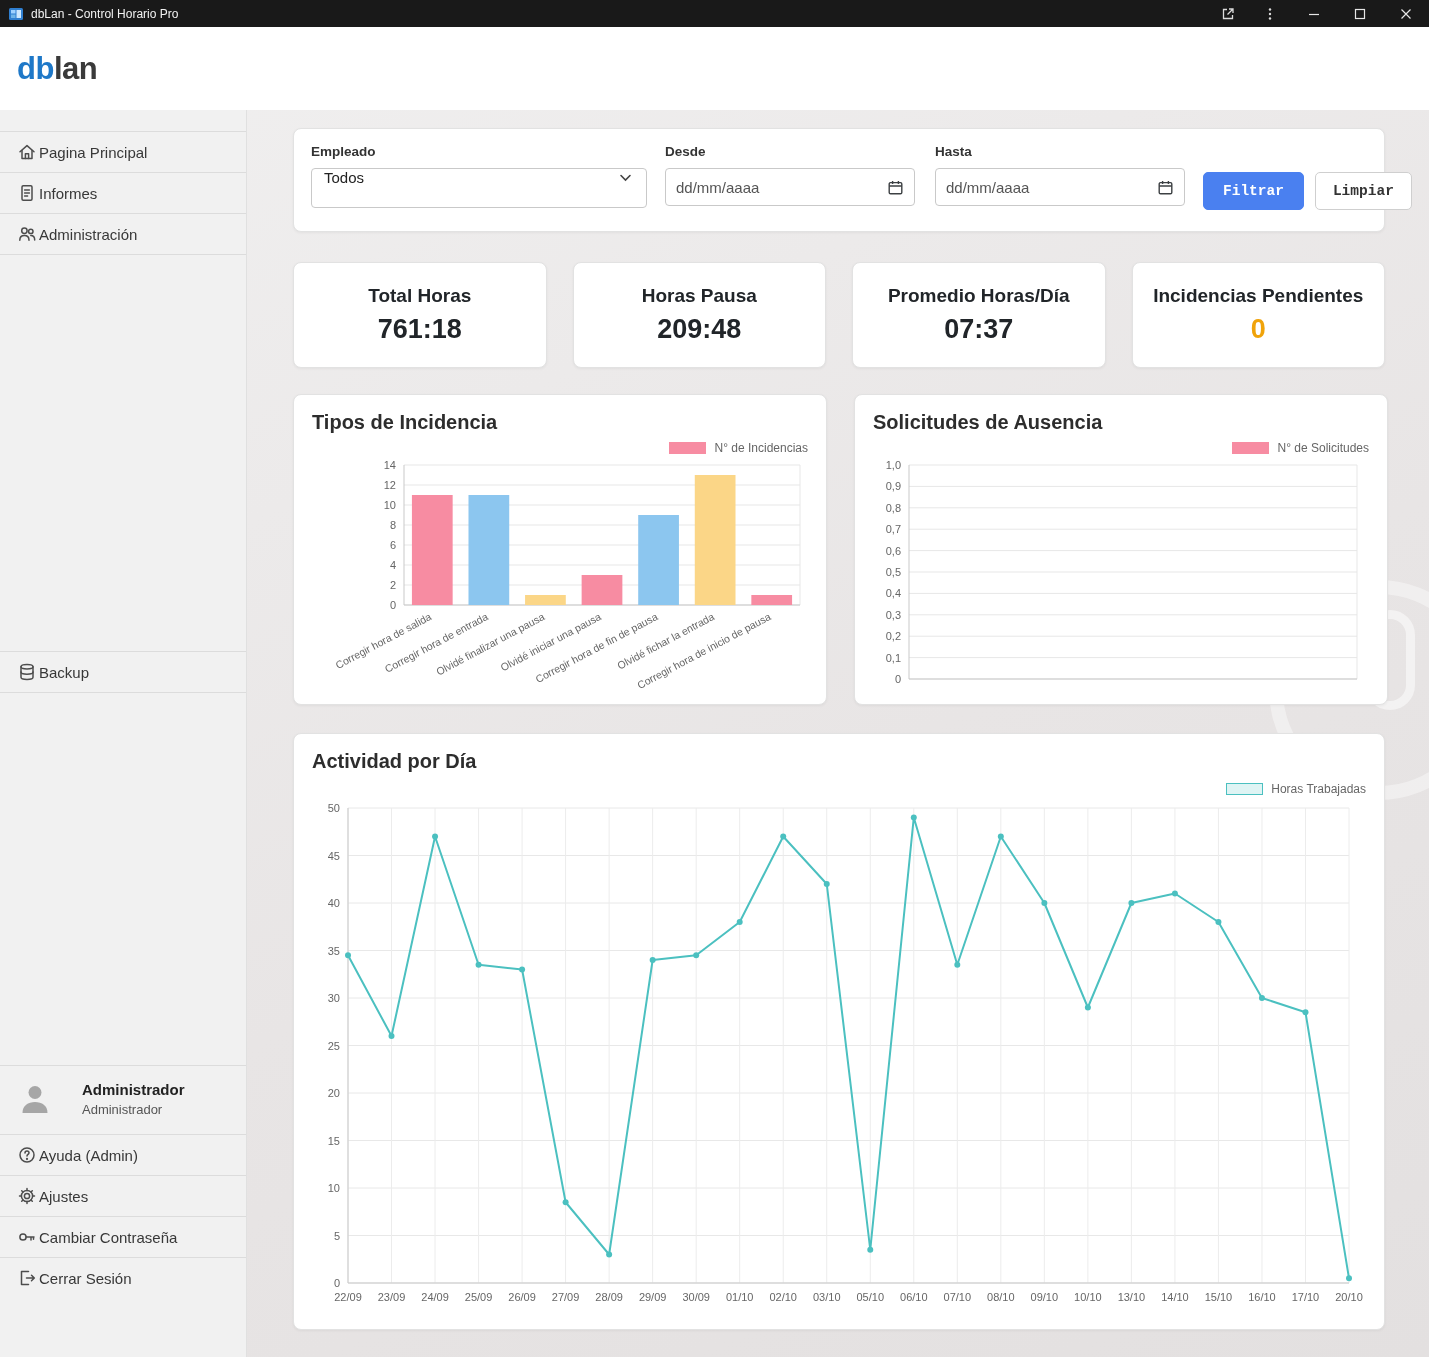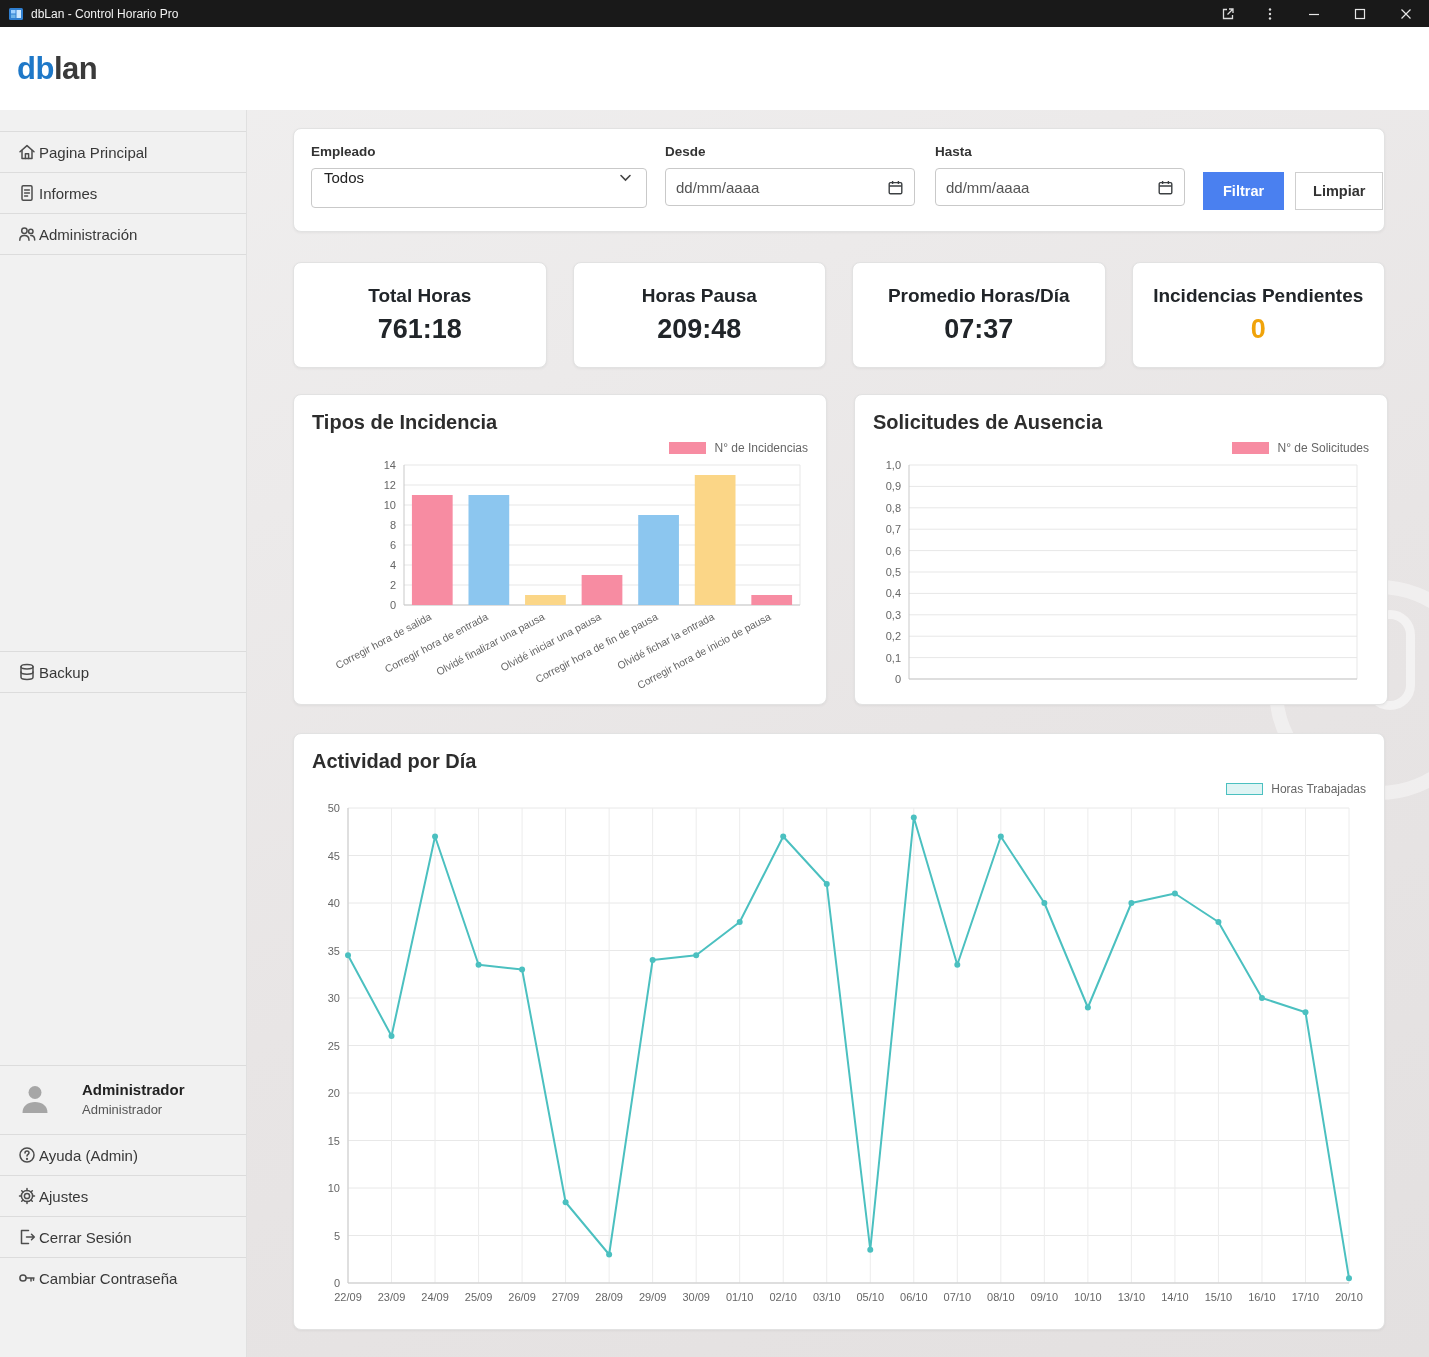--- a/index.html
+++ b/index.html
@@ -46,21 +46,21 @@
   .card{background:#fff;border:1px solid #e2e2e2;border-radius:8px;box-shadow:0 1px 3px rgba(0,0,0,.05)}
 
   
   .filter-card{height:104px;margin-bottom:30px;display:flex;align-items:flex-start;padding:15px 16px 0 17px}
   .f-group{display:flex;flex-direction:column}
   .f-label{font-size:13.5px;font-weight:600;color:#333;margin-bottom:9px}
   .f-select{width:336px;height:40px;border:1px solid #c9c9c9;border-radius:4px;background:#fff;display:flex;align-items:flex-start;justify-content:space-between;padding:0 12px;font-size:15px;color:#222;cursor:pointer}
   .f-date{width:250px;height:38px;border:1px solid #c9c9c9;border-radius:4px;background:#fff;display:flex;align-items:center;justify-content:space-between;padding:0 10px;font-size:15px;color:#555;cursor:text}
   .mr18{margin-right:18px}.mr20{margin-right:20px}
   .f-actions{display:flex;gap:11px;margin-top:28px;margin-left:18px}
-  .btn{height:38px;border-radius:0;font-size:14.5px;font-weight:600;display:inline-flex;align-items:center;justify-content:center;cursor:pointer;font-family:Liberation Sans, sans-serif}
+  .btn{height:38px;border-radius:5px;font-size:14.5px;font-weight:600;display:inline-flex;align-items:center;justify-content:center;cursor:pointer;font-family:Liberation Mono, monospace}
   .btn-primary{background:#4a80f0;color:#fff;border:1px solid #4a80f0;padding:0 19px}
   .btn-secondary{background:#fff;color:#333;border:1px solid #cfcfcf;padding:0 17px}
   .icon16{width:17px;height:17px;display:inline-flex;color:#444}
 
   
   .stats-row{display:flex;gap:26px;margin-bottom:26px}
   .stat-card{flex:1;height:106px;display:flex;flex-direction:column;align-items:center;justify-content:center;gap:7px}
   .stat-label{font-size:19px;font-weight:600;color:#212529;text-align:center}
   .stat-value{font-size:27px;font-weight:700;color:#212529}
   .stat-value.orange{color:#f0a30a}
@@ -211,35 +211,35 @@
             <svg viewBox="0 0 20 20" fill="none" stroke="currentColor" stroke-width="1.5" stroke-linecap="round">
                 <circle cx="10" cy="10" r="2.6"></circle>
                 <circle cx="10" cy="10" r="5.6"></circle>
                 <path d="M10 2.5 V4.4 M10 15.6 V17.5 M2.5 10 H4.4 M15.6 10 H17.5 M4.7 4.7 L6 6 M14 14 L15.3 15.3 M15.3 4.7 L14 6 M6 14 L4.7 15.3"></path>
               </svg>
           </span>
           <span class="nav-label">Ajustes</span>
         </div>
         <div class="nav-item">
           <span class="nav-icon">
+            <svg viewBox="0 0 20 20" fill="none" stroke="currentColor" stroke-width="1.5" stroke-linecap="round">
+                <circle cx="6" cy="10" r="3.1"></circle>
+                <path d="M9.1 10 H17 M14 10 V13 M16.5 10 V12.2"></path>
+              </svg>
+          </span>
+          <span class="nav-label">Cambiar Contraseña</span>
+        </div>
+        <div class="nav-item">
+          <span class="nav-icon">
             <svg viewBox="0 0 20 20" fill="none" stroke="currentColor" stroke-width="1.5" stroke-linecap="round" stroke-linejoin="round">
                 <path d="M11.5 3.5 H4.5 V16.5 H11.5"></path>
                 <path d="M9.5 10 H17 M14.5 7.2 L17.3 10 L14.5 12.8"></path>
               </svg>
           </span>
           <span class="nav-label">Cerrar Sesión</span>
-        </div>
-        <div class="nav-item">
-          <span class="nav-icon">
-            <svg viewBox="0 0 20 20" fill="none" stroke="currentColor" stroke-width="1.5" stroke-linecap="round">
-                <circle cx="6" cy="10" r="3.1"></circle>
-                <path d="M9.1 10 H17 M14 10 V13 M16.5 10 V12.2"></path>
-              </svg>
-          </span>
-          <span class="nav-label">Cambiar Contraseña</span>
         </div>
       </div>
     </aside>
 
     <main class="main">
 
       <section class="card filter-card">
         <div class="f-group mr18">
           <span class="f-label">Empleado</span>
           <div class="f-select">

